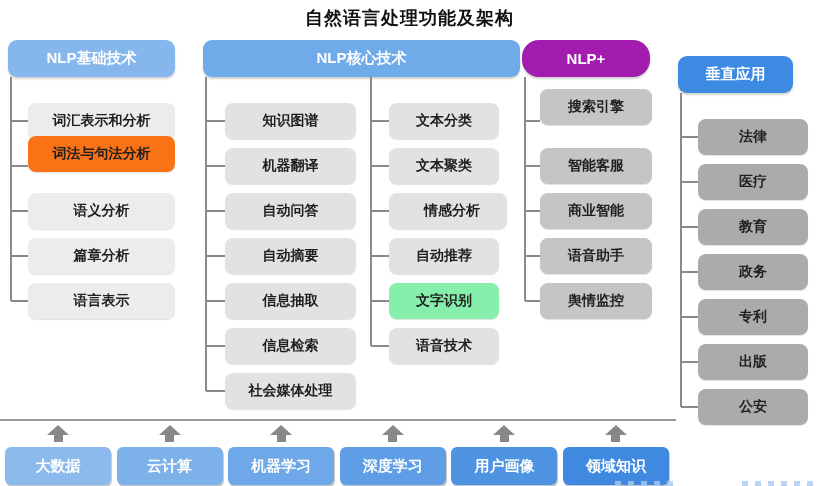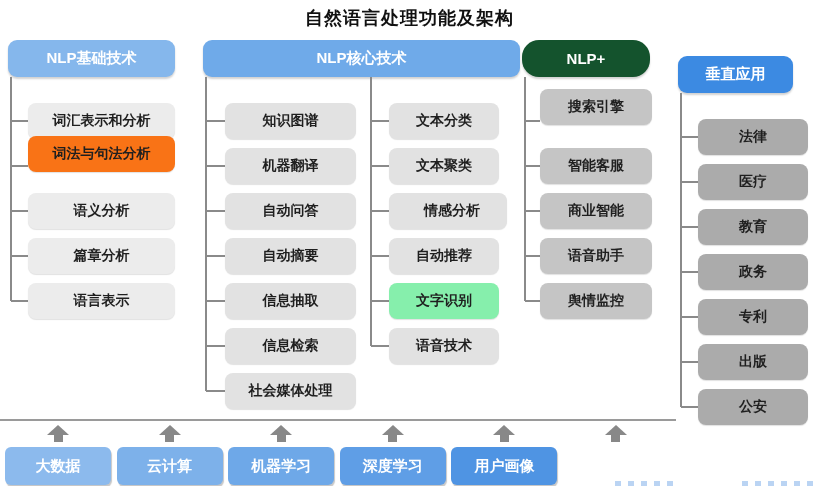--- a/index.html
+++ b/index.html
@@ -92,21 +92,21 @@
         <div class="stub" style="top: 178px; background: rgb(138, 138, 138);"></div>
         <div class="item" style="top: 161px; background: rgb(226, 226, 226);">自动推荐</div>
         <div class="stub" style="top: 223px; background: rgb(138, 138, 138);"></div>
         <div class="item" style="top: 206px; background: #86efac;">文字识别</div>
         <div class="stub" style="top: 268px; background: rgb(138, 138, 138);"></div>
         <div class="item" style="top: 251px; background: rgb(226, 226, 226);">语音技术</div>
       </div>
   </div>
 
   <div class="tree-col" id="col2">
-    <div class="col-header" style="background: #14532d; border-radius: 17px;">NLP+</div>
+    <div class="col-header" style="background: #a21caf; border-radius: 17px;">NLP+</div>
     <div class="grp g0">
         <div class="vline" style="height: 224px; background: rgb(138, 138, 138);"></div>
         <div class="stub" style="top: 43px; background: rgb(138, 138, 138);"></div>
         <div class="item" style="top: 12px; background: rgb(197, 197, 197);">搜索引擎</div>
         <div class="stub" style="top: 88px; background: rgb(138, 138, 138);"></div>
         <div class="item" style="top: 71px; background: rgb(197, 197, 197);">智能客服</div>
         <div class="stub" style="top: 133px; background: rgb(138, 138, 138);"></div>
         <div class="item" style="top: 116px; background: rgb(197, 197, 197);">商业智能</div>
         <div class="stub" style="top: 178px; background: rgb(138, 138, 138);"></div>
         <div class="item" style="top: 161px; background: rgb(197, 197, 197);">语音助手</div>
@@ -160,19 +160,20 @@
           <div class="f-box" style="background: rgb(95, 158, 230);">深度学习</div>
         </div>
         <div class="f-unit">
           <div class="arrow-head" style="border-bottom-color: rgb(136, 136, 136);"></div>
           <div class="arrow-stem" style="background: rgb(136, 136, 136);"></div>
           <div class="f-box" style="background: rgb(79, 148, 227);">用户画像</div>
         </div>
         <div class="f-unit">
           <div class="arrow-head" style="border-bottom-color: rgb(136, 136, 136);"></div>
           <div class="arrow-stem" style="background: rgb(136, 136, 136);"></div>
+          <div class="f-box" style="background: rgb(63, 138, 224);">领域知识</div>
         </div>
       </div>
   </div>
 
   <div class="wm" id="wm-a"></div>
   <div class="wm" id="wm-b"></div>
 </div>
 
 </body></html>

